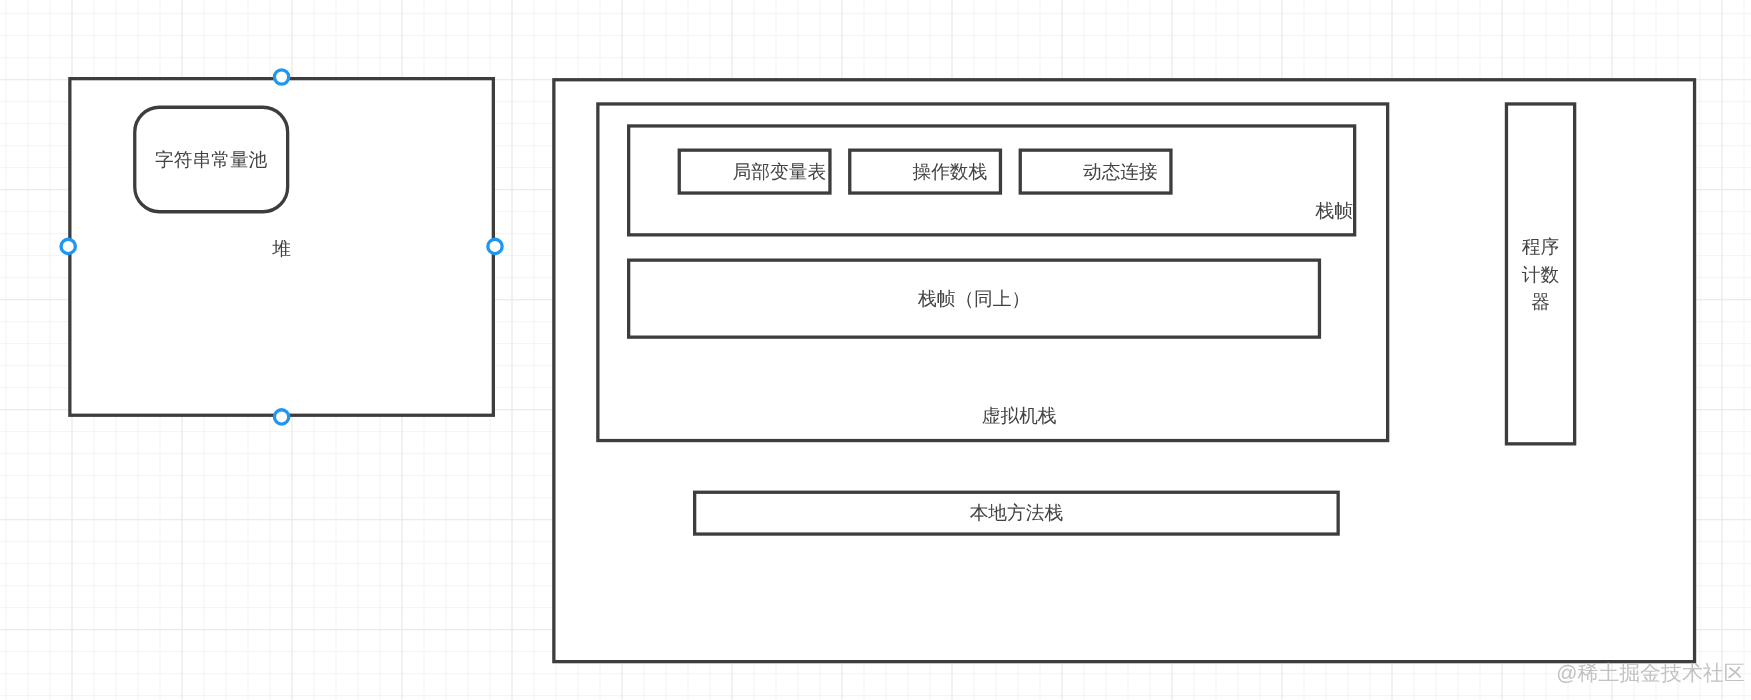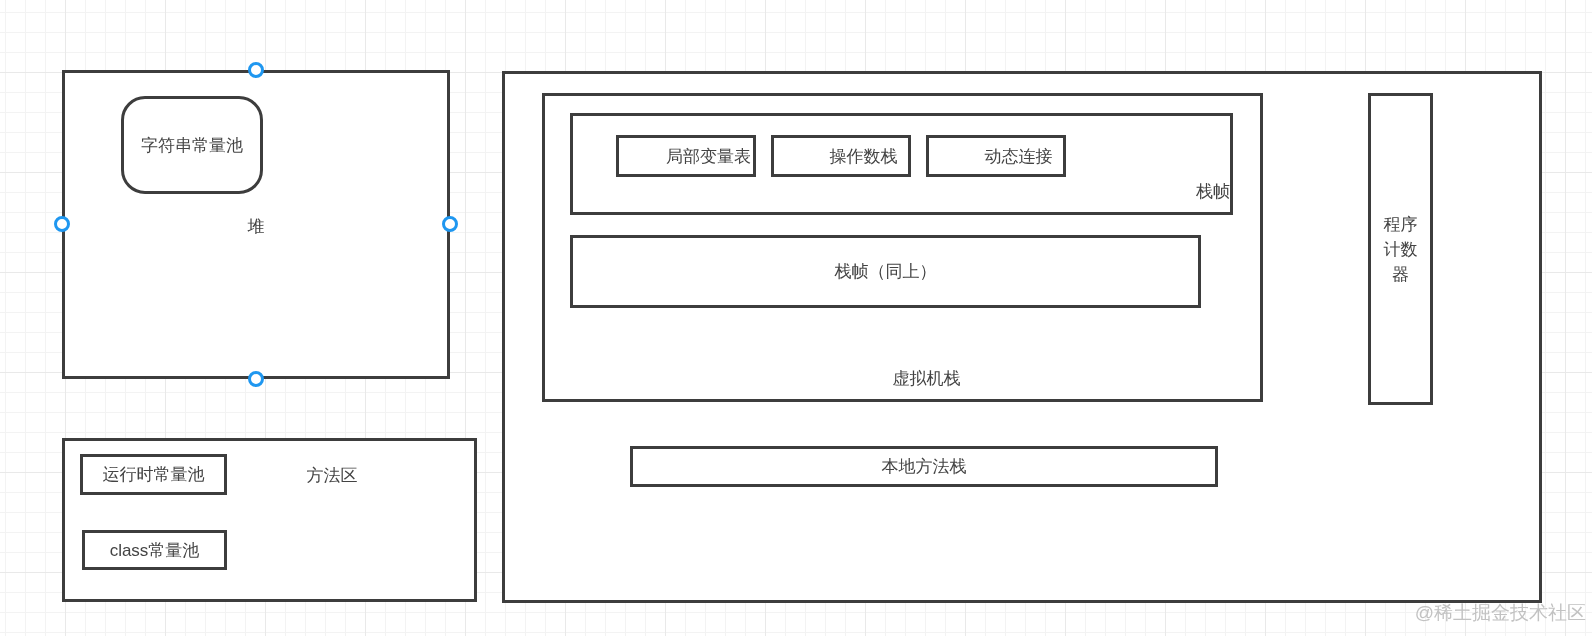--- a/index.html
+++ b/index.html
@@ -72,29 +72,20 @@
     <div class="shape string-pool center-flex">
       <span>字符串常量池</span>
     </div>
     <span class="lbl heap-label">堆</span>
   </div>
   <div class="handle handle-top"></div>
   <div class="handle handle-left"></div>
   <div class="handle handle-right"></div>
   <div class="handle handle-bottom"></div>
 
-  <div class="shape method-area">
-    <div class="shape runtime-pool center-flex">
-      <span>运行时常量池</span>
-    </div>
-    <div class="shape class-pool center-flex">
-      <span>class常量池</span>
-    </div>
-    <span class="lbl method-area-label">方法区</span>
-  </div>
 
   <div class="shape big-box">
 
     <div class="shape vm-stack">
       <div class="shape frame1">
         <div class="shape cell cell0 center-flex">
           <span>局部变量表</span>
         </div>
         <div class="shape cell cell1 center-flex">
           <span>操作数栈</span>

